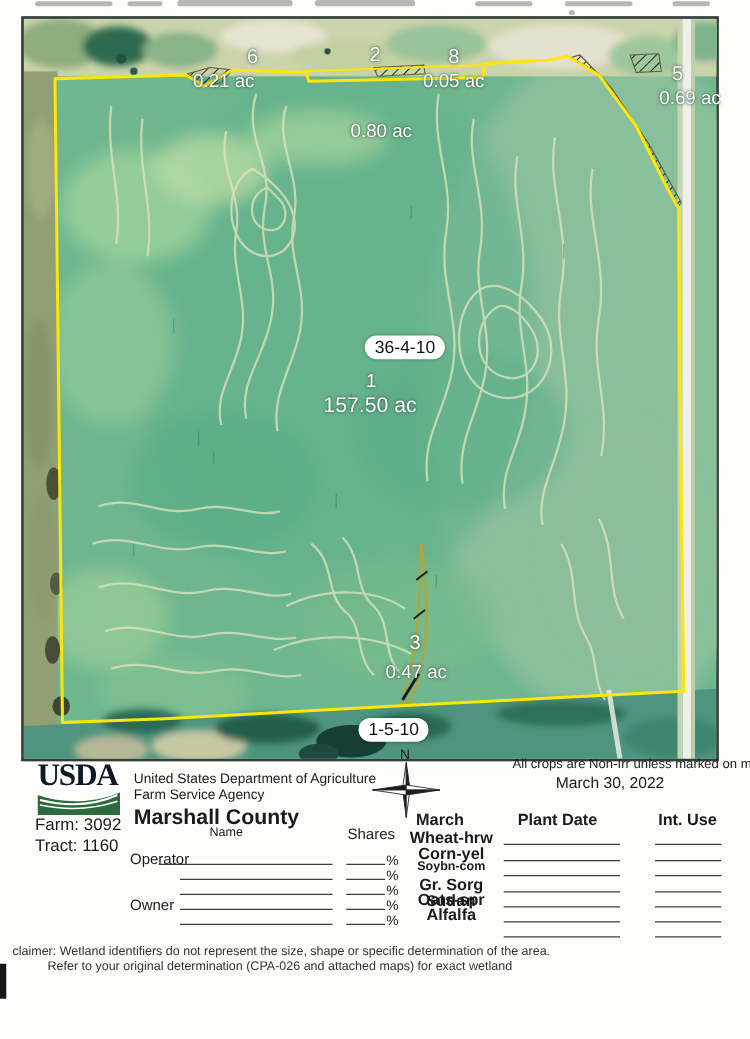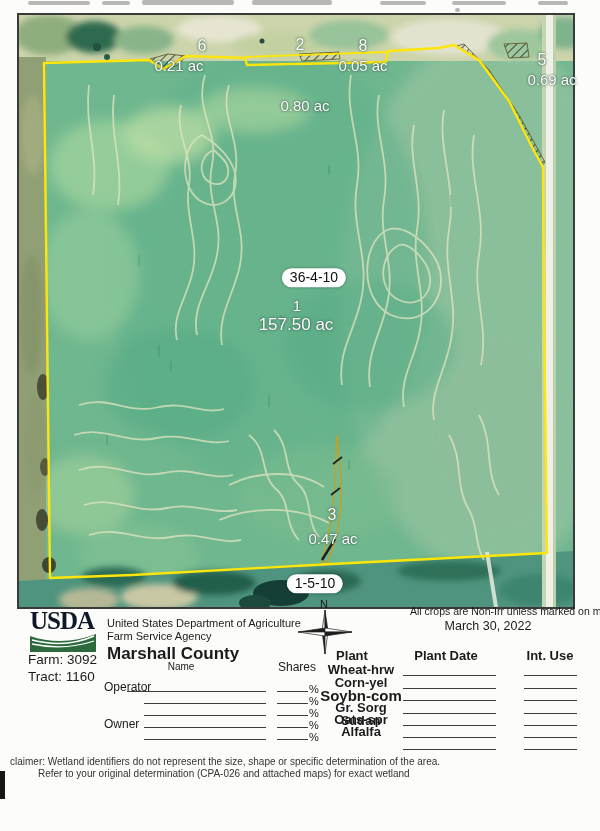--- a/index.html
+++ b/index.html
@@ -184,21 +184,21 @@
 </svg>
 
   <div class="mlabel mnum" style="left:183px;top:31px;">6</div>
   <div class="mlabel" style="left:160px;top:50px;">0.21 ac</div>
   <div class="mlabel mnum" style="left:281px;top:30px;">2</div>
   <div class="mlabel" style="left:286px;top:50px;margin-top:40px;">0.80 ac</div>
   <div class="mlabel mnum" style="left:344px;top:31px;">8</div>
   <div class="mlabel" style="left:344px;top:50px;">0.05 ac</div>
   <div class="mlabel mnum" style="left:523px;top:45px;">5</div>
   <div class="mlabel" style="left:522px;top:64px;margin-left:11px;">0.69 ac</div>
-  <div class="pill" style="left:295px;top:263px;">36-4-10</div>
+  <div class="pill" style="left:305px;top:263px;">36-4-10</div>
   <div class="mlabel" style="left:278px;top:290px;">1</div>
   <div class="mlabel big" style="left:277px;top:309px;">157.50 ac</div>
   <div class="mlabel mnum" style="left:313px;top:500px;">3</div>
   <div class="mlabel" style="left:314px;top:523px;">0.47 ac</div>
   <div class="pill" style="left:296px;top:569px;">1-5-10</div>
 </div>
 
 <div id="usda-word">USDA</div>
 <svg style="position:absolute;left:30px;top:629px;" width="66" height="23" viewBox="0 0 66 23">
   <path d="M0,23 L66,23 L66,5 C44,14 20,14 0,7 Z" fill="#2d6a3d"></path>
@@ -245,27 +245,27 @@
 <div class="blank" style="left:277px;top:715px;width:31px;"></div>
 <div class="blank" style="left:277px;top:727px;width:31px;"></div>
 <div class="blank" style="left:277px;top:739px;width:31px;"></div>
 
 <div class="ftext" style="left:309px;top:683px;font-size:11px;">%</div>
 <div class="ftext" style="left:309px;top:695px;font-size:11px;">%</div>
 <div class="ftext" style="left:309px;top:707px;font-size:11px;">%</div>
 <div class="ftext" style="left:309px;top:719px;font-size:11px;">%</div>
 <div class="ftext" style="left:309px;top:731px;font-size:11px;">%</div>
 
-<div class="ftext ctr b" style="left:352px;top:649px;font-size:13px;">Plant</div>
+<div class="ftext ctr b" style="left:352px;top:649px;font-size:13px;">March</div>
 <div class="ftext ctr b" style="left:446px;top:649px;font-size:13px;">Plant Date</div>
 <div class="ftext ctr b" style="left:550px;top:649px;font-size:13px;">Int. Use</div>
 
 <div class="ftext ctr b" style="left:361px;top:663px;font-size:13px;">Wheat-hrw</div>
 <div class="ftext ctr b" style="left:361px;top:676px;font-size:13px;">Corn-yel</div>
-<div class="ftext ctr b" style="left:361px;top:688px;font-size:15px;">Soybn-com</div>
+<div class="ftext ctr b" style="left:361px;top:688px;font-size:10px;">Soybn-com</div>
 <div class="ftext ctr b" style="left:361px;top:701px;font-size:13px;">Gr. Sorg</div>
 <div class="ftext ctr b" style="left:361px;top:713px;font-size:13px;text-align:right;">Oats-spr</div>
 <div class="ftext ctr b" style="left:361px;top:725px;font-size:13px;">Alfalfa</div>
 <div class="ftext ctr b" style="left:361px;top:715px;font-size:13px;font-family:Liberation Mono, monospace;">Sudan</div>
 
 <div class="blank" style="left:403px;top:675px;width:93px;"></div>
 <div class="blank" style="left:403px;top:688px;width:93px;"></div>
 <div class="blank" style="left:403px;top:700px;width:93px;"></div>
 <div class="blank" style="left:403px;top:713px;width:93px;"></div>
 <div class="blank" style="left:403px;top:725px;width:93px;"></div>

